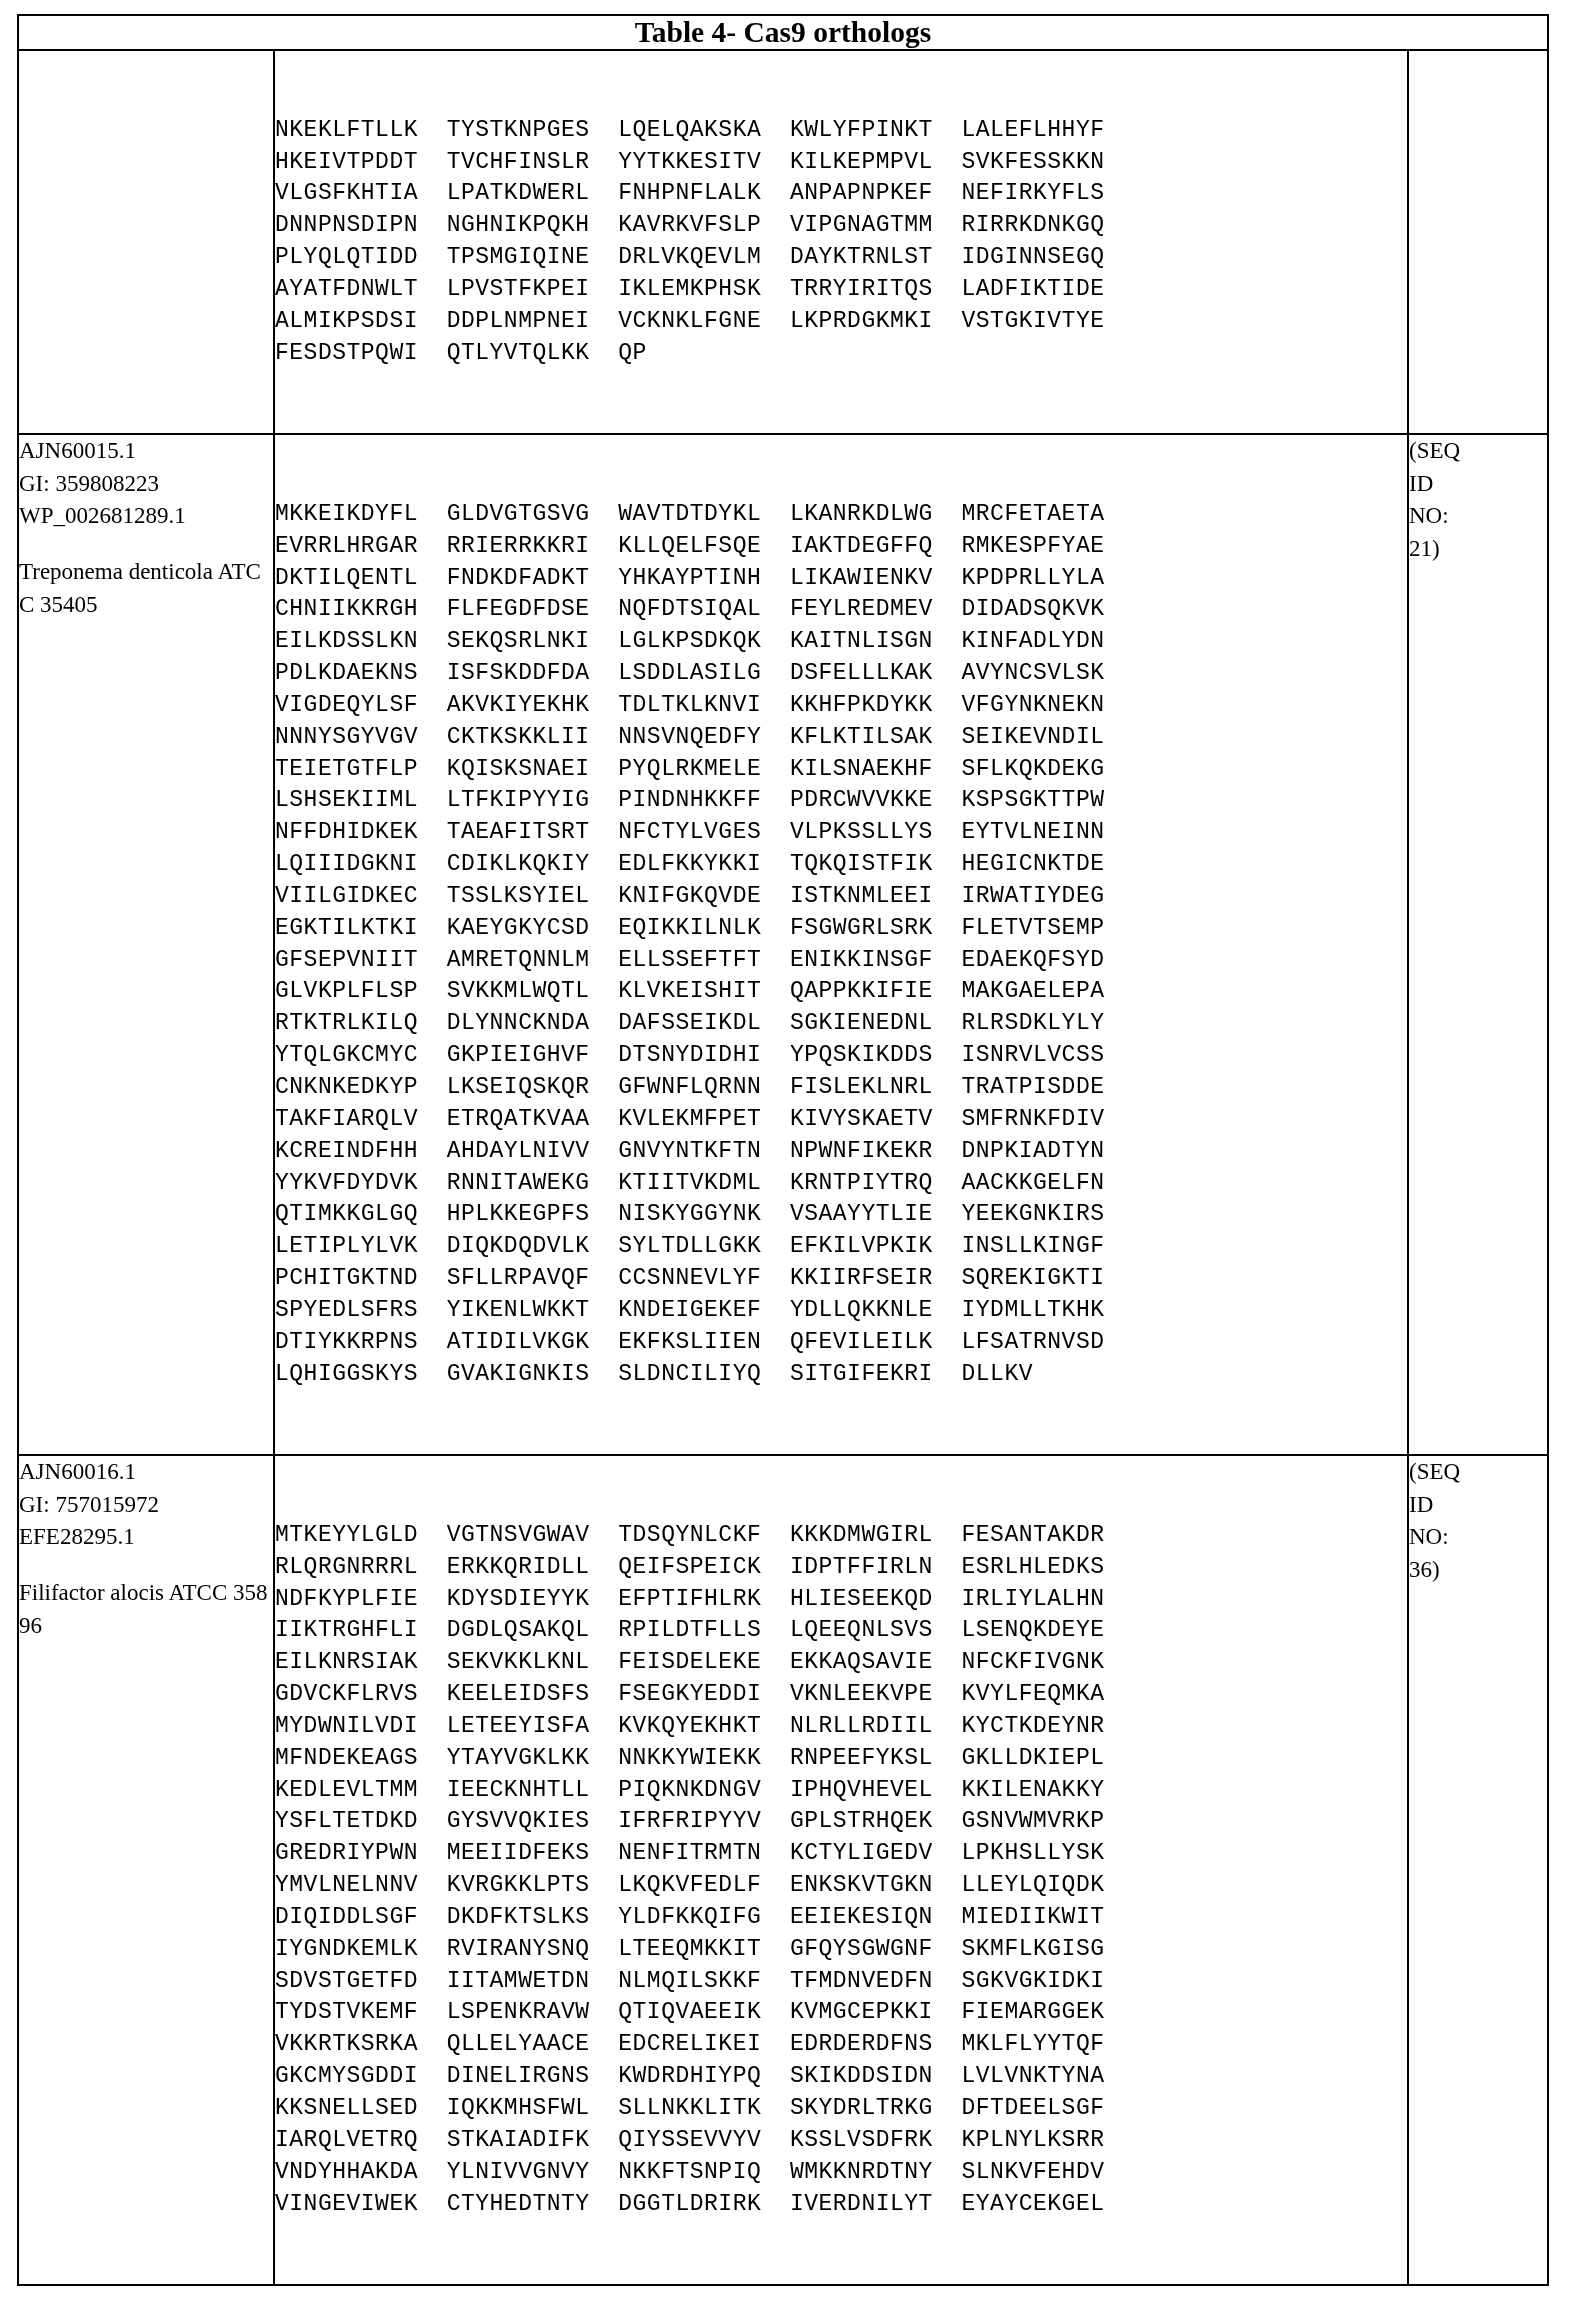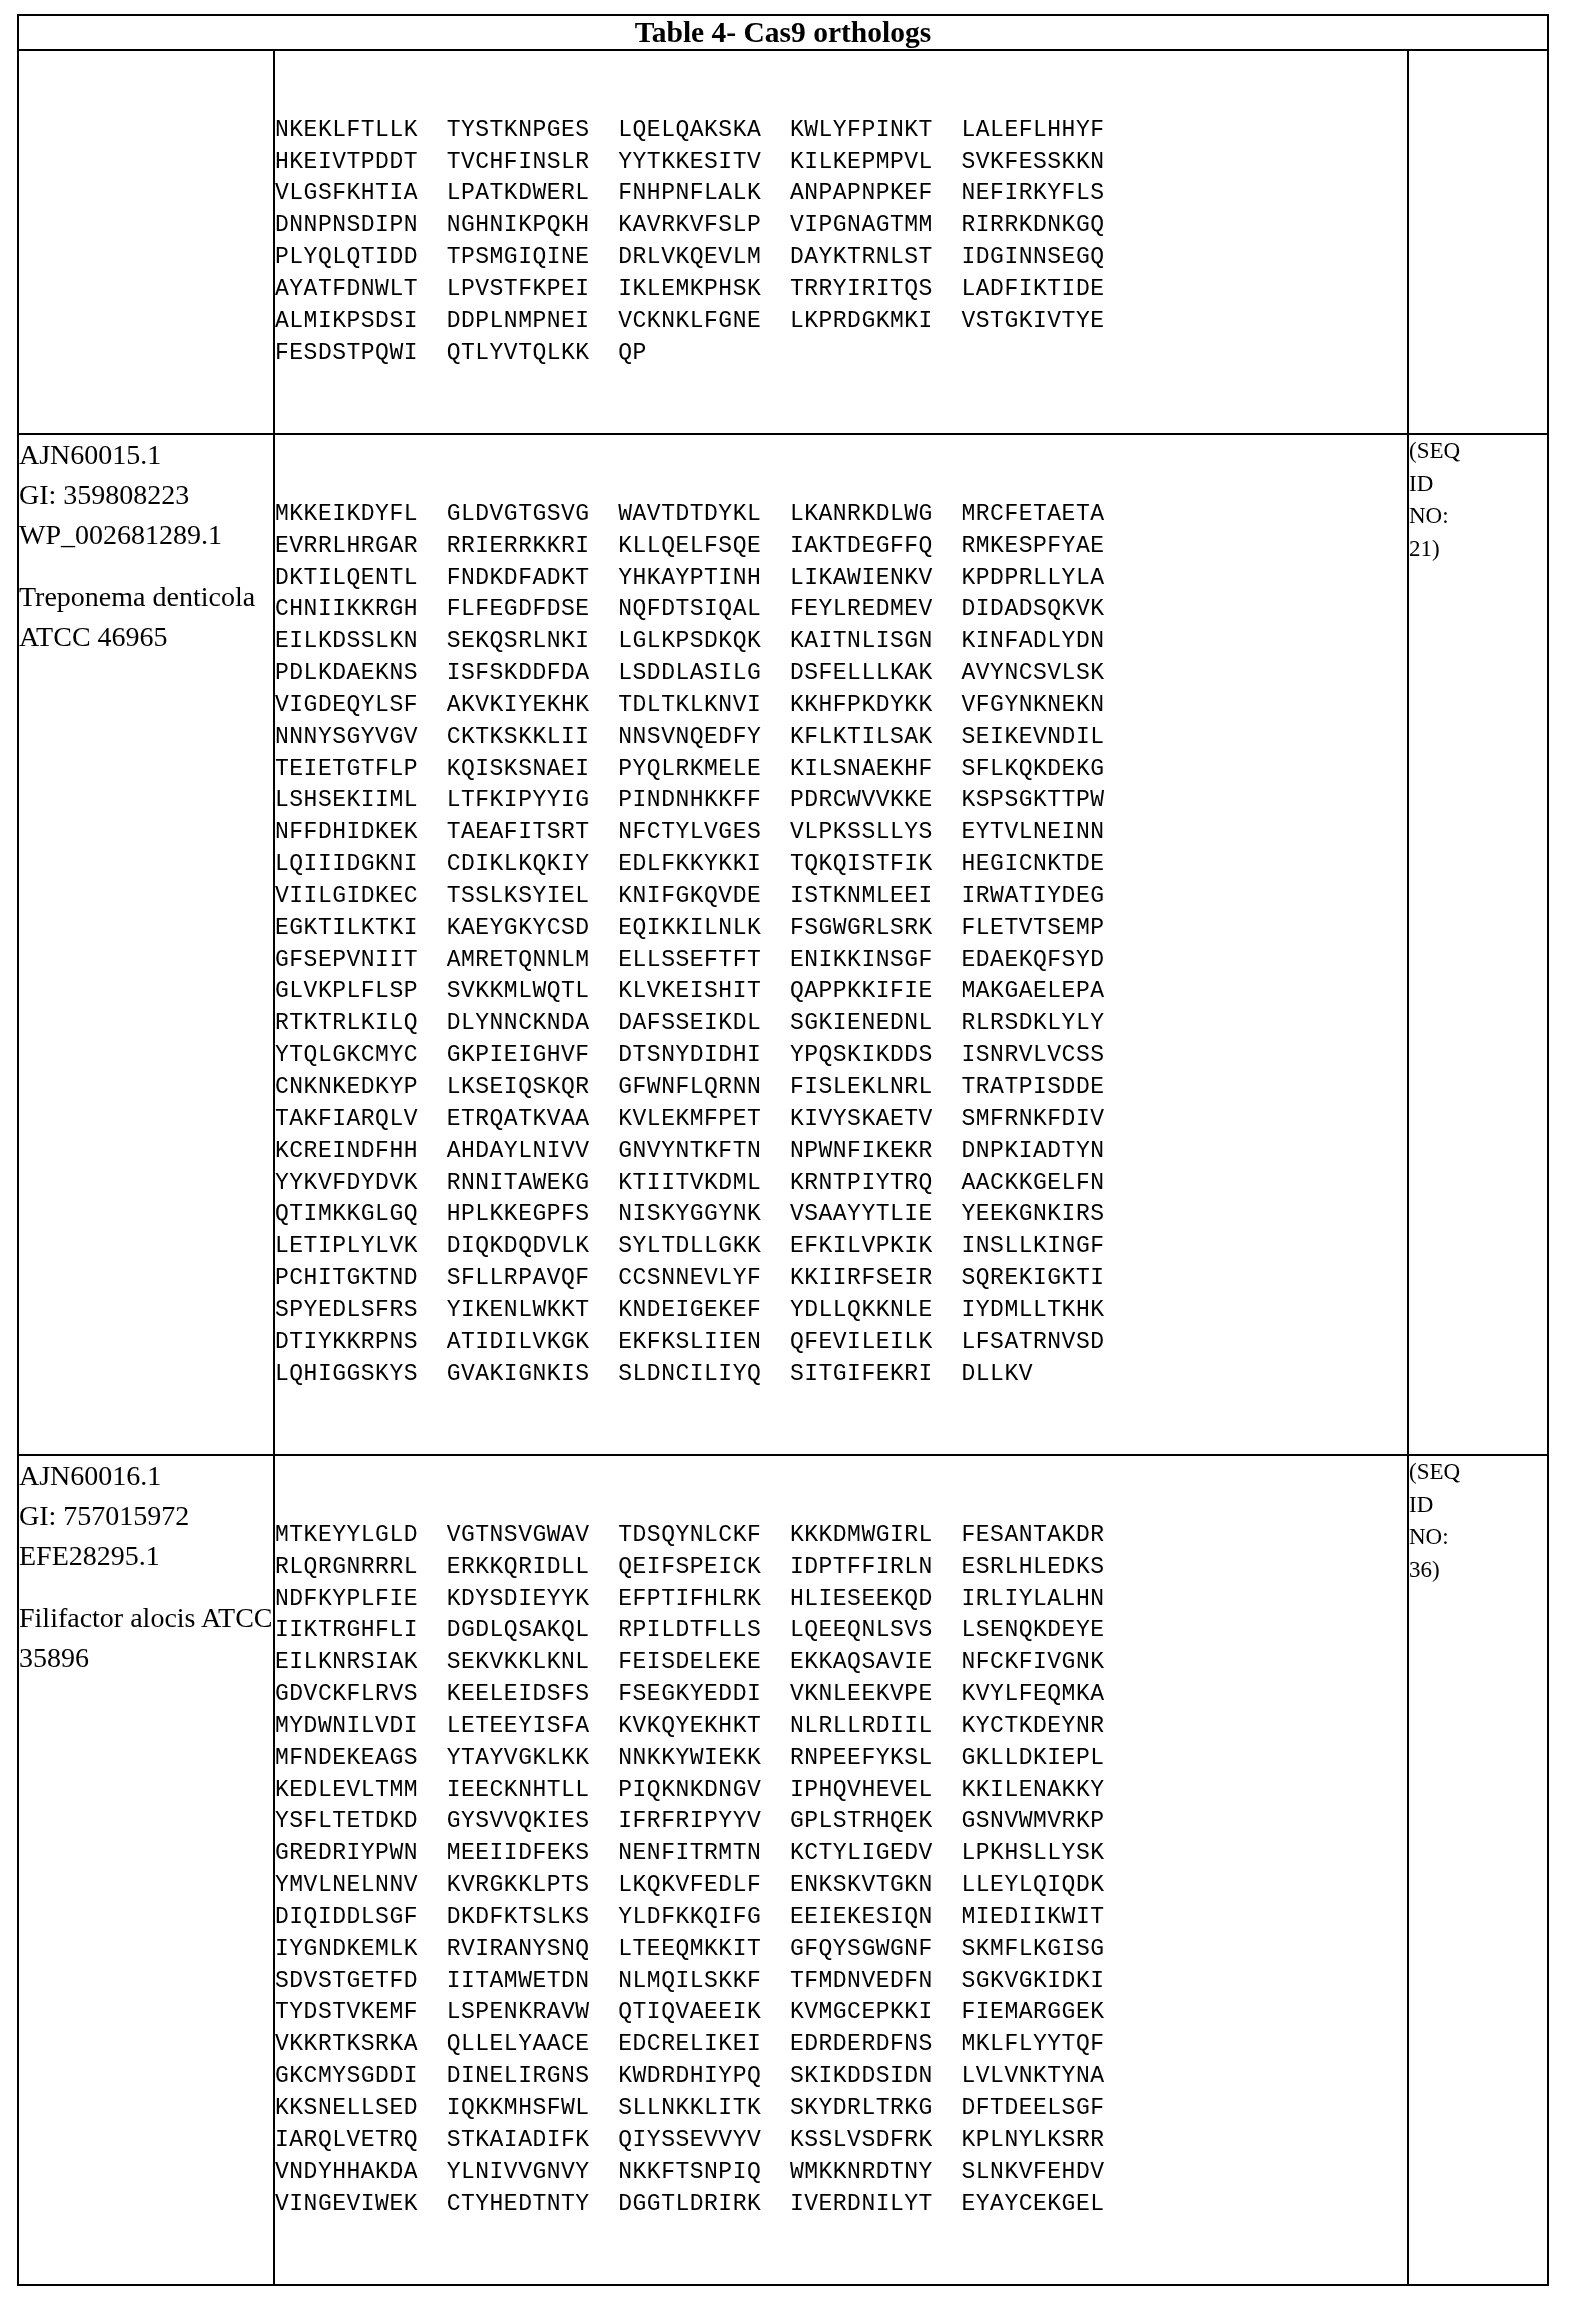--- a/index.html
+++ b/index.html
@@ -33,21 +33,21 @@
     font-size: 29.5px;
     font-weight: bold;
     padding: 9.3px 0 11px 0;
     font-family: "Liberation Serif", serif;
   }
   .col-id   { width: 256px; }
   .col-seq  { width: 1134px; }
   .col-seqid{ width: 140px; }
 
   .id-cell {
-    font-size: 28px;
+    font-size: 23px;
     line-height: 1.42;
     padding: 7.8px 6.2px 7.8px 11px;
     font-family: "Liberation Serif", serif;
   }
   .id-cell .blankline { height: 23px; }
   .id-cell .idline { white-space: pre-wrap; word-break: break-all; }
 
   .seqid-cell {
     font-size: 23px;
     line-height: 1.42;
@@ -94,21 +94,21 @@
         </td>
       </tr>
 
       <tr>
         <td class="id-cell">
           <div>
               <div class="idline">AJN60015.1</div>
               <div class="idline">GI: 359808223</div>
               <div class="idline">WP_002681289.1</div>
               <div class="blankline"></div>
-              <div class="idline">Treponema denticola ATCC 46965</div>
+              <div class="idline">Treponema denticola ATCC 35405</div>
             </div>
         </td>
         <td class="seq-cell">
           <div><div class="row">MKKEIKDYFL  GLDVGTGSVG  WAVTDTDYKL  LKANRKDLWG  MRCFETAETA</div><div class="row">EVRRLHRGAR  RRIERRKKRI  KLLQELFSQE  IAKTDEGFFQ  RMKESPFYAE</div><div class="row">DKTILQENTL  FNDKDFADKT  YHKAYPTINH  LIKAWIENKV  KPDPRLLYLA</div><div class="row">CHNIIKKRGH  FLFEGDFDSE  NQFDTSIQAL  FEYLREDMEV  DIDADSQKVK</div><div class="row">EILKDSSLKN  SEKQSRLNKI  LGLKPSDKQK  KAITNLISGN  KINFADLYDN</div><div class="row">PDLKDAEKNS  ISFSKDDFDA  LSDDLASILG  DSFELLLKAK  AVYNCSVLSK</div><div class="row">VIGDEQYLSF  AKVKIYEKHK  TDLTKLKNVI  KKHFPKDYKK  VFGYNKNEKN</div><div class="row">NNNYSGYVGV  CKTKSKKLII  NNSVNQEDFY  KFLKTILSAK  SEIKEVNDIL</div><div class="row">TEIETGTFLP  KQISKSNAEI  PYQLRKMELE  KILSNAEKHF  SFLKQKDEKG</div><div class="row">LSHSEKIIML  LTFKIPYYIG  PINDNHKKFF  PDRCWVVKKE  KSPSGKTTPW</div><div class="row">NFFDHIDKEK  TAEAFITSRT  NFCTYLVGES  VLPKSSLLYS  EYTVLNEINN</div><div class="row">LQIIIDGKNI  CDIKLKQKIY  EDLFKKYKKI  TQKQISTFIK  HEGICNKTDE</div><div class="row">VIILGIDKEC  TSSLKSYIEL  KNIFGKQVDE  ISTKNMLEEI  IRWATIYDEG</div><div class="row">EGKTILKTKI  KAEYGKYCSD  EQIKKILNLK  FSGWGRLSRK  FLETVTSEMP</div><div class="row">GFSEPVNIIT  AMRETQNNLM  ELLSSEFTFT  ENIKKINSGF  EDAEKQFSYD</div><div class="row">GLVKPLFLSP  SVKKMLWQTL  KLVKEISHIT  QAPPKKIFIE  MAKGAELEPA</div><div class="row">RTKTRLKILQ  DLYNNCKNDA  DAFSSEIKDL  SGKIENEDNL  RLRSDKLYLY</div><div class="row">YTQLGKCMYC  GKPIEIGHVF  DTSNYDIDHI  YPQSKIKDDS  ISNRVLVCSS</div><div class="row">CNKNKEDKYP  LKSEIQSKQR  GFWNFLQRNN  FISLEKLNRL  TRATPISDDE</div><div class="row">TAKFIARQLV  ETRQATKVAA  KVLEKMFPET  KIVYSKAETV  SMFRNKFDIV</div><div class="row">KCREINDFHH  AHDAYLNIVV  GNVYNTKFTN  NPWNFIKEKR  DNPKIADTYN</div><div class="row">YYKVFDYDVK  RNNITAWEKG  KTIITVKDML  KRNTPIYTRQ  AACKKGELFN</div><div class="row">QTIMKKGLGQ  HPLKKEGPFS  NISKYGGYNK  VSAAYYTLIE  YEEKGNKIRS</div><div class="row">LETIPLYLVK  DIQKDQDVLK  SYLTDLLGKK  EFKILVPKIK  INSLLKINGF</div><div class="row">PCHITGKTND  SFLLRPAVQF  CCSNNEVLYF  KKIIRFSEIR  SQREKIGKTI</div><div class="row">SPYEDLSFRS  YIKENLWKKT  KNDEIGEKEF  YDLLQKKNLE  IYDMLLTKHK</div><div class="row">DTIYKKRPNS  ATIDILVKGK  EKFKSLIIEN  QFEVILEILK  LFSATRNVSD</div><div class="row">LQHIGGSKYS  GVAKIGNKIS  SLDNCILIYQ  SITGIFEKRI  DLLKV</div></div>
         </td>
         <td class="seqid-cell">
           <div><div>(SEQ</div><div>ID</div><div>NO:</div><div>21)</div></div>
         </td>
       </tr>
 

